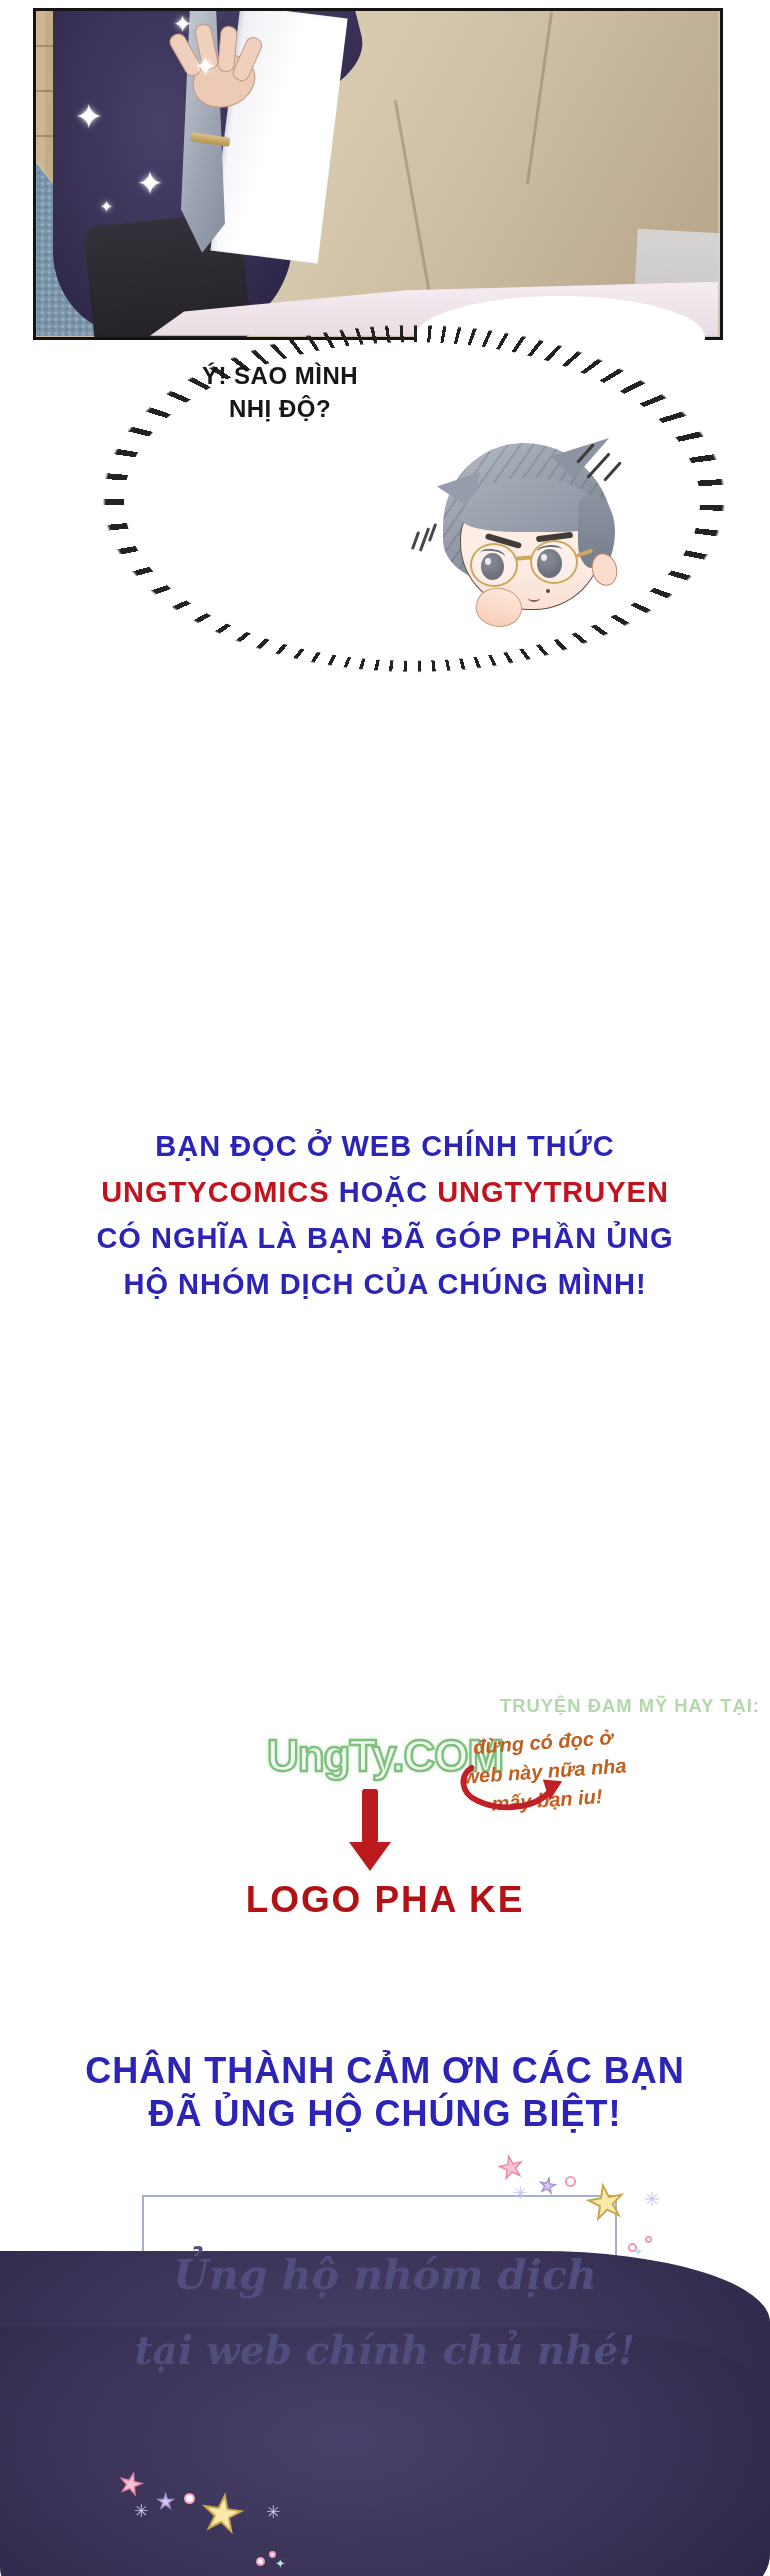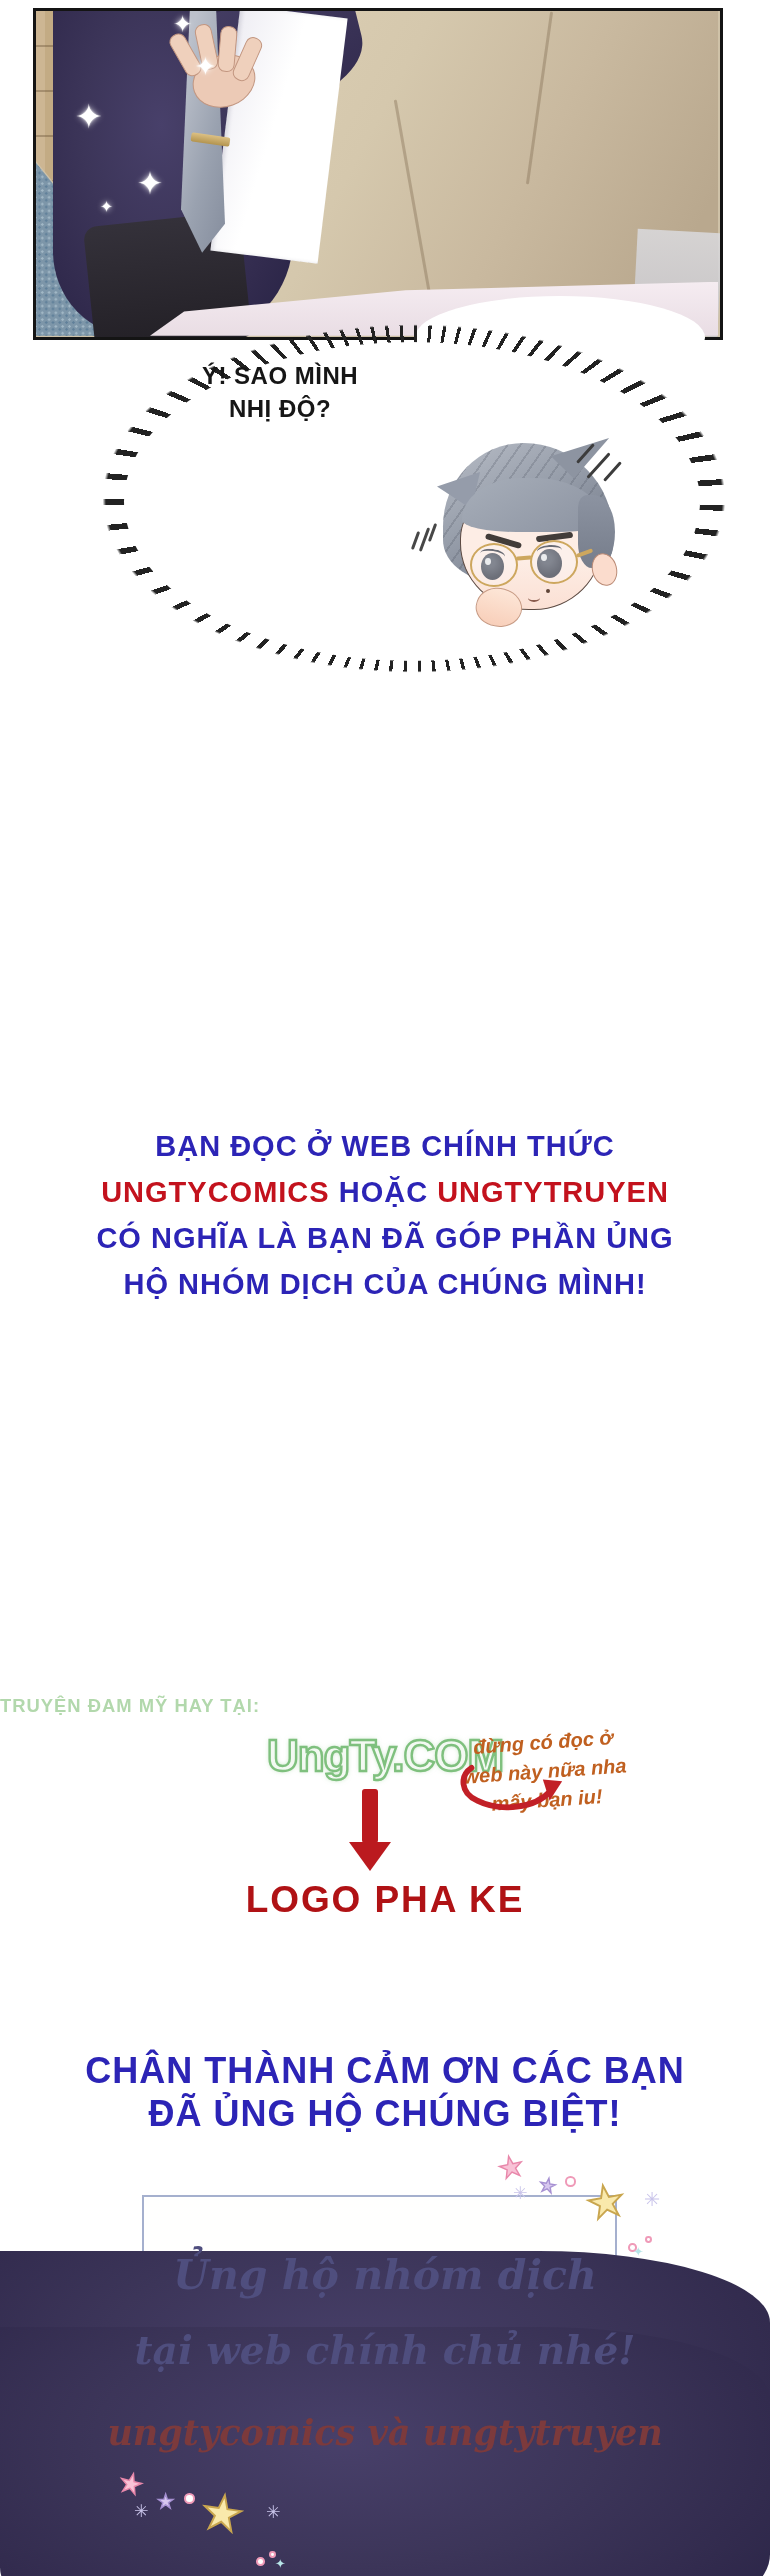--- a/index.html
+++ b/index.html
@@ -94,21 +94,21 @@
   .mole{position:absolute;left:109px;top:146px;width:3.9px;height:3.9px;background:#5f4437;border-radius:50%;}
   .chin-hand{position:absolute;left:39px;top:145px;width:44px;height:37px;
         background:linear-gradient(#fde6d7,#f8cfba);border:1.9px solid #c79b85;
         border-radius:52% 48% 55% 45%;transform:rotate(16deg);}
   .speedline{position:absolute;width:2.9px;background:#3c3c3c;border-radius:1.9px;transform:rotate(42deg);}
   
   .para{position:absolute;left:0;width:770px;text-align:center;font-weight:700;
         font-size:29px;line-height:46px;letter-spacing:1px;color:var(--blue);}
   .red{color:var(--red);}
   .olive{color:var(--olive);}
-  .logo-tagline{position:absolute;left:0;top:1695px;width:760px;text-align:left;font-weight:700;
+  .logo-tagline{position:absolute;left:0;top:1695px;width:760px;text-align:right;font-weight:700;
         font-size:18.4px;letter-spacing:1px;color:var(--logo_green_light);}
   .logo-name{position:absolute;left:0;top:1732px;width:770px;text-align:center;font-weight:700;
         font-size:44px;line-height:48px;letter-spacing:-1px;color:#f3f9f2;
         -webkit-text-stroke:2.4px var(--logo_green);text-shadow:0 0 5.8px rgba(130,195,125,.55);}
   .handnote{position:absolute;left:452px;top:1728px;width:186px;text-align:center;font-weight:700;
         font-style:italic;font-size:20px;line-height:29px;color:var(--orange);transform:rotate(-4deg);}
   .arrow-shaft{position:absolute;left:362px;top:1789px;width:15.5px;height:54px;border-radius:2.9px;
         background:var(--arrow_red);}
   .arrow-head{position:absolute;left:349px;top:1842px;width:0;height:0;
         border-left:21px solid transparent;border-right:21px solid transparent;
@@ -236,21 +236,20 @@
   <div class="fake-label">LOGO PHA KE</div>
 
   <div class="thanks">
     <div>CHÂN THÀNH CẢM ƠN CÁC BẠN</div>
     <div>ĐÃ ỦNG HỘ CHÚNG BIỆT!</div>
   </div>
 
   <div class="support-box"></div>
   <div class="script navy" style="top:2251px;font-size:41px;">Ủng hộ nhóm dịch</div>
   <div class="script navy" style="top:2327px;font-size:39px;">tại web chính chủ nhé!</div>
-  <div class="script maroon" style="top:2412px;font-size:35px;">ungtycomics và ungtytruyen</div>
 
   <span class="star pink" style="left:498px;top:2153px;font-size:29px;transform:rotate(-12deg);">★</span>
   <span class="star purple" style="left:539px;top:2176px;font-size:19.3px;transform:rotate(10deg);">★</span>
   <span class="ring" style="left:565px;top:2176px;width:10.6px;height:10.6px;"></span>
   <span class="star yellow" style="left:586px;top:2180px;font-size:44px;transform:rotate(-10deg);">★</span>
   <span class="spark" style="left:513px;top:2185px;font-size:17.4px;">✳</span>
   <span class="spark" style="left:644px;top:2190px;font-size:19.3px;">✳</span>
   <span class="ring" style="left:628px;top:2243px;width:8.7px;height:8.7px;"></span>
   <span class="ring" style="left:645px;top:2236px;width:6.8px;height:6.8px;"></span>
   <span class="spark cyan" style="left:633px;top:2246px;font-size:12.6px;">✦</span>

